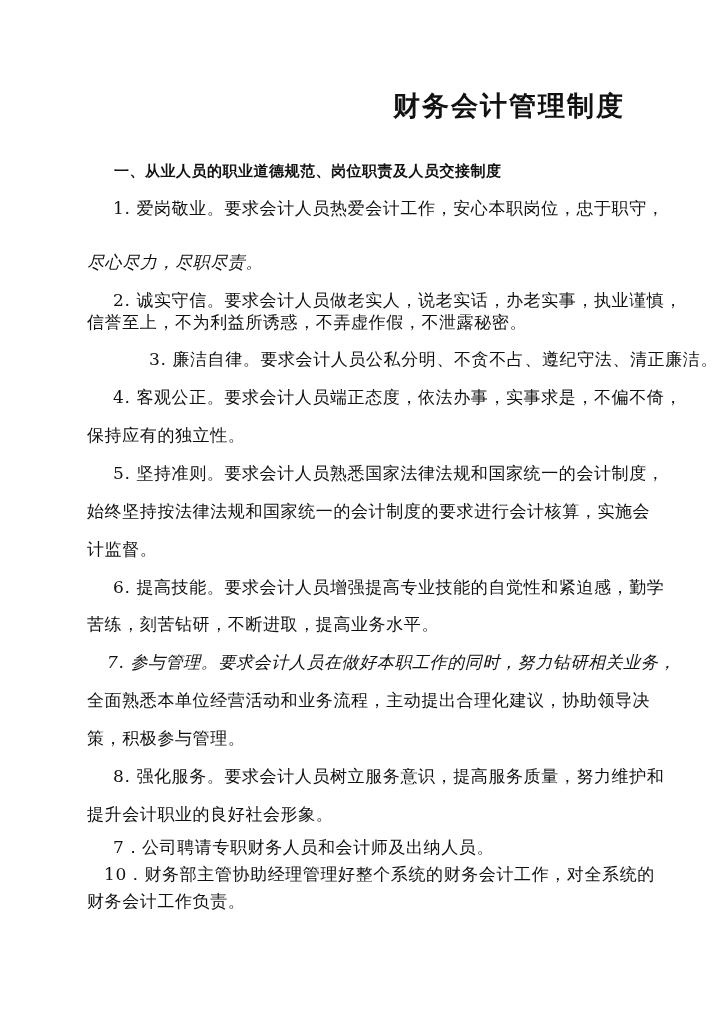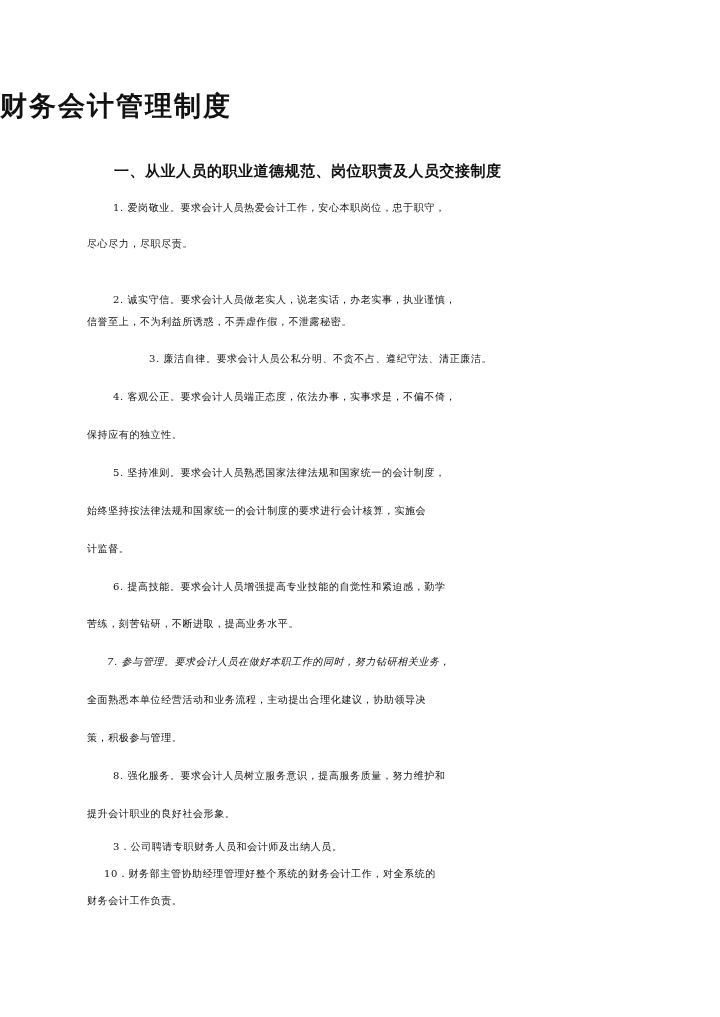--- a/index.html
+++ b/index.html
@@ -1,40 +1,40 @@
 <!DOCTYPE html>
 <html><head>
   <meta charset="utf-8">
   <style>
     html, body { margin: 0; padding: 0; background: #ffffff; }
     body { width: 720px; height: 1017px; position: relative; overflow: hidden; color: #111; font-family: "DejaVu Serif", serif; }
-    .title { position: absolute; left: 0; width: 625px; top: 86px; text-align: left; font-size: 27px; font-weight: bold; letter-spacing: 2px; line-height: 40px; }
+    .title { position: absolute; left: 0; width: 625px; top: 86px; text-align: right; font-size: 27px; font-weight: bold; letter-spacing: 2px; line-height: 40px; }
     .heading { position: absolute; left: 114px; top: 159px; font-size: 15px; font-weight: bold; line-height: 24px; letter-spacing: 0.5px; }
-    .line { position: absolute; left: 0; font-size: 10px; line-height: 24px; white-space: nowrap; letter-spacing: 0.6px; }
+    .line { position: absolute; left: 0; font-size: 17px; line-height: 24px; white-space: nowrap; letter-spacing: 0.6px; }
   </style>
 </head>
 <body>
 
 <div class="title">财务会计管理制度</div>
 <div class="heading">一、从业人员的职业道德规范、岗位职责及人员交接制度</div>
 
 <div>
   <div class="line" style="left: 113px; top: 196px;">1. 爱岗敬业。要求会计人员热爱会计工作，安心本职岗位，忠于职守，</div>
-  <div class="line" style="left: 87px; top: 232px;">尽心尽力，尽职尽责。</div>
+  <div class="line" style="left: 87px; top: 250px; font-style: italic;">尽心尽力，尽职尽责。</div>
   <div class="line" style="left: 113px; top: 272px; margin-top: 16px;">2. 诚实守信。要求会计人员做老实人，说老实话，办老实事，执业谨慎，</div>
   <div class="line" style="left: 87px; top: 310px;">信誉至上，不为利益所诱惑，不弄虚作假，不泄露秘密。</div>
   <div class="line" style="left: 113px; top: 347px; margin-left: 36px;">3. 廉洁自律。要求会计人员公私分明、不贪不占、遵纪守法、清正廉洁。</div>
   <div class="line" style="left: 113px; top: 385px;">4. 客观公正。要求会计人员端正态度，依法办事，实事求是，不偏不倚，</div>
   <div class="line" style="left: 87px; top: 423px;">保持应有的独立性。</div>
   <div class="line" style="left: 113px; top: 461px;">5. 坚持准则。要求会计人员熟悉国家法律法规和国家统一的会计制度，</div>
   <div class="line" style="left: 87px; top: 499px;">始终坚持按法律法规和国家统一的会计制度的要求进行会计核算，实施会</div>
   <div class="line" style="left: 87px; top: 537px; text-align: center;">计监督。</div>
   <div class="line" style="left: 113px; top: 575px;">6. 提高技能。要求会计人员增强提高专业技能的自觉性和紧迫感，勤学</div>
   <div class="line" style="left: 87px; top: 612px;">苦练，刻苦钻研，不断进取，提高业务水平。</div>
   <div class="line" style="left: 107px; top: 650px; font-style: italic;">7. 参与管理。要求会计人员在做好本职工作的同时，努力钻研相关业务，</div>
   <div class="line" style="left: 87px; top: 688px;">全面熟悉本单位经营活动和业务流程，主动提出合理化建议，协助领导决</div>
   <div class="line" style="left: 87px; top: 726px;">策，积极参与管理。</div>
   <div class="line" style="left: 113px; top: 764px;">8. 强化服务。要求会计人员树立服务意识，提高服务质量，努力维护和</div>
   <div class="line" style="left: 87px; top: 802px;">提升会计职业的良好社会形象。</div>
-  <div class="line" style="left: 113px; top: 835px;">3．公司聘请专职财务人员和会计师及出纳人员。</div>
+  <div class="line" style="left: 113px; top: 835px;">7．公司聘请专职财务人员和会计师及出纳人员。</div>
   <div class="line" style="left: 104px; top: 862px;">10．财务部主管协助经理管理好整个系统的财务会计工作，对全系统的</div>
   <div class="line" style="left: 87px; top: 889px;">财务会计工作负责。</div>
 </div>
 
 </body></html>

